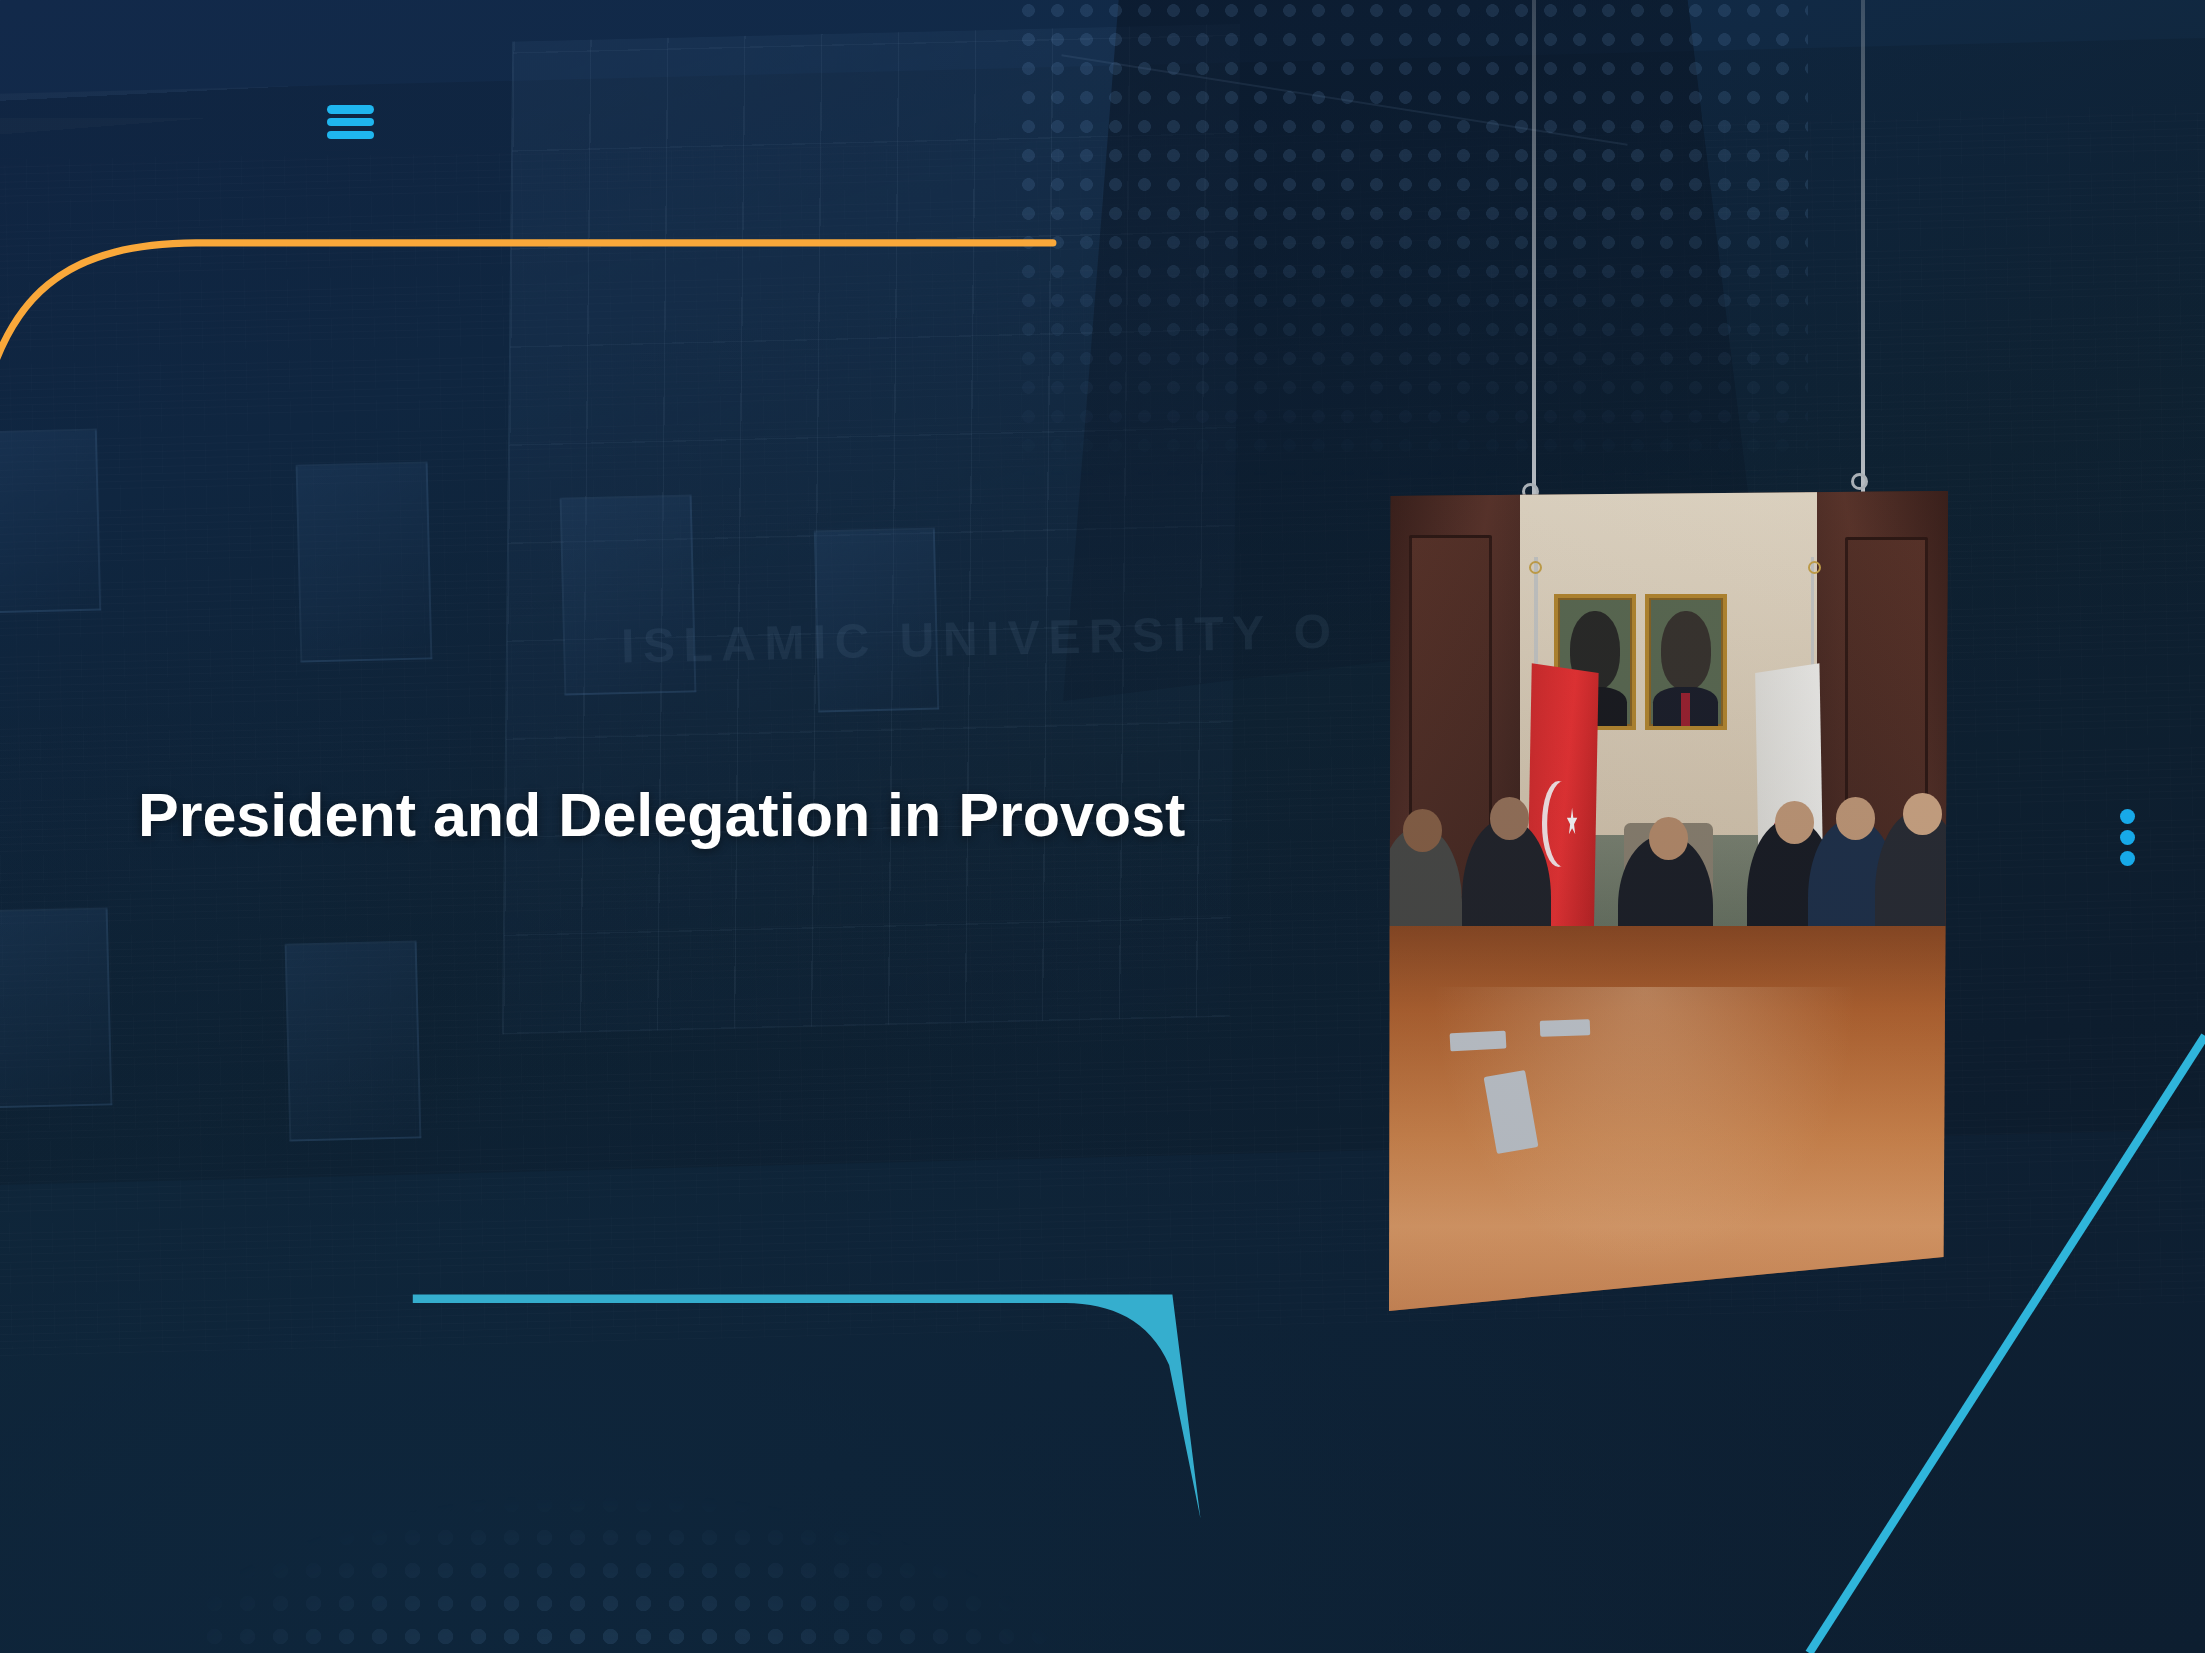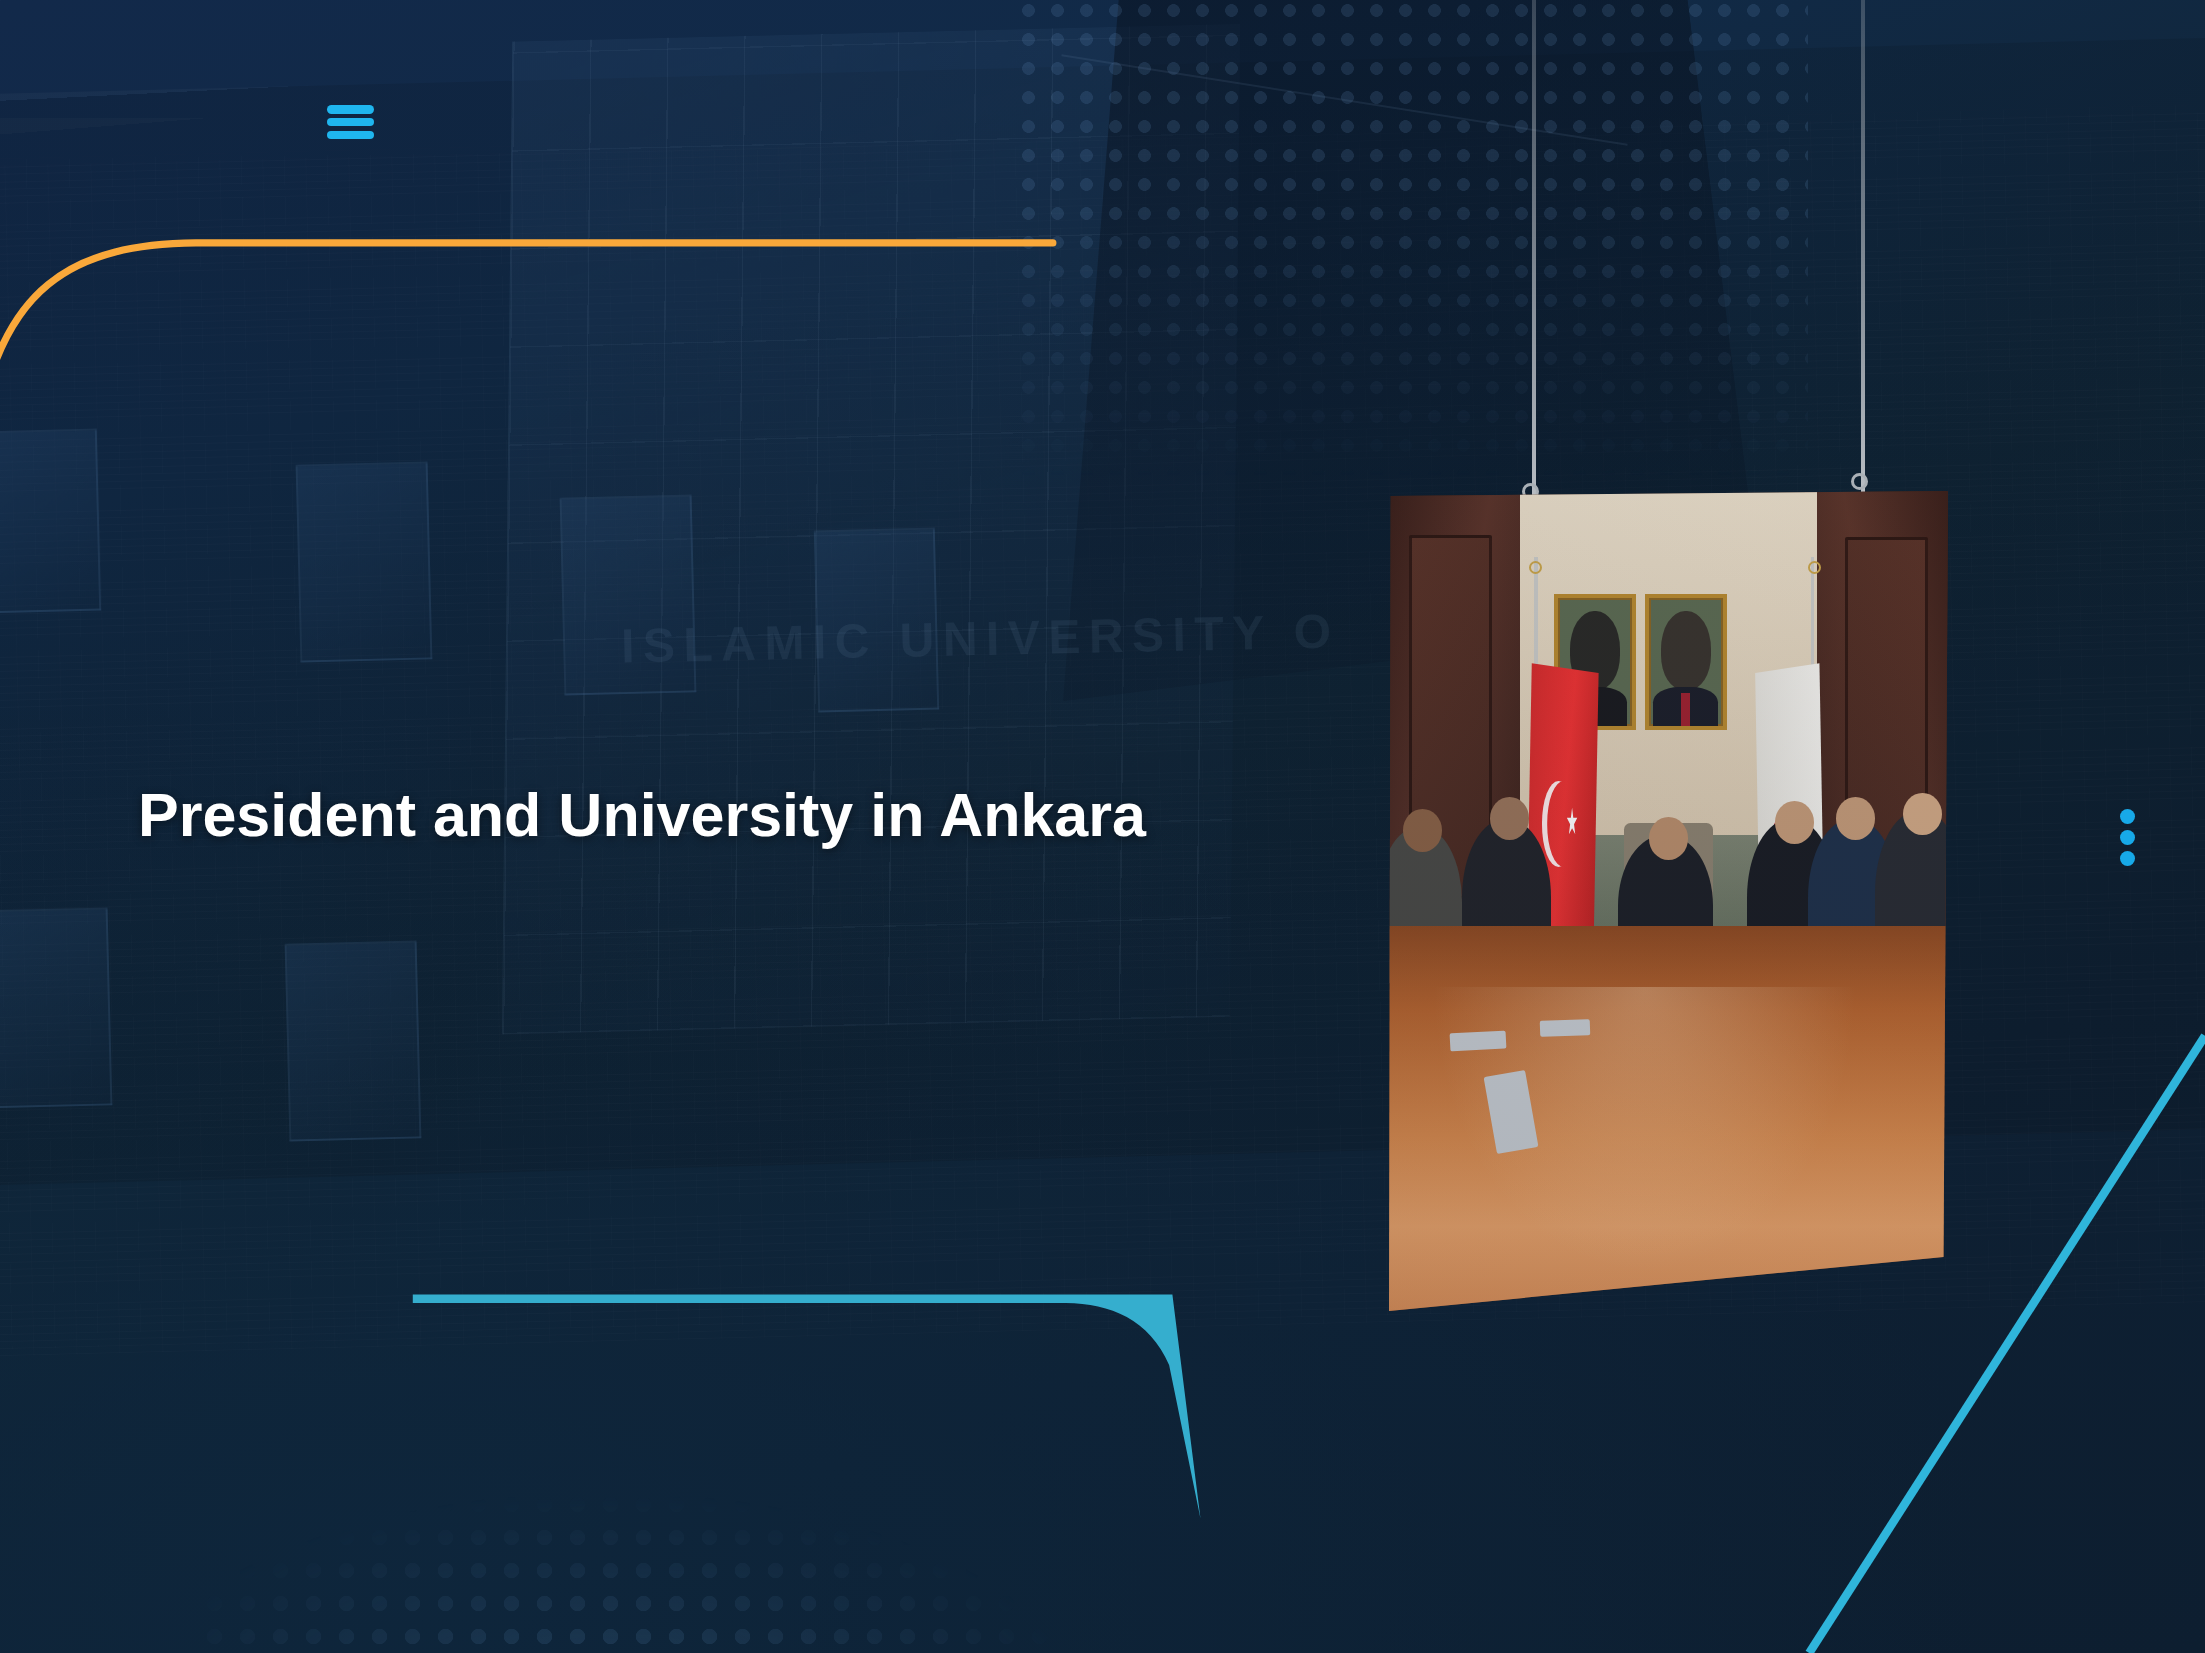--- a/index.html
+++ b/index.html
@@ -262,21 +262,21 @@
     <span></span>
   </div>
 
   <div class="kebab">
     <i></i>
     <i></i>
     <i></i>
   </div>
 
   <h1 class="title">
-    <span class="l2">President and University in Ankara</span>
+    <span class="l2">President and Delegation in Provost</span>
   </h1>
 
   <div class="photo-wrap">
     <div class="photo">
 
       <div class="p-door-l">
           <div class="pnl"></div>
         </div>
       <div class="p-door-r">
           <div class="pnl"></div>

